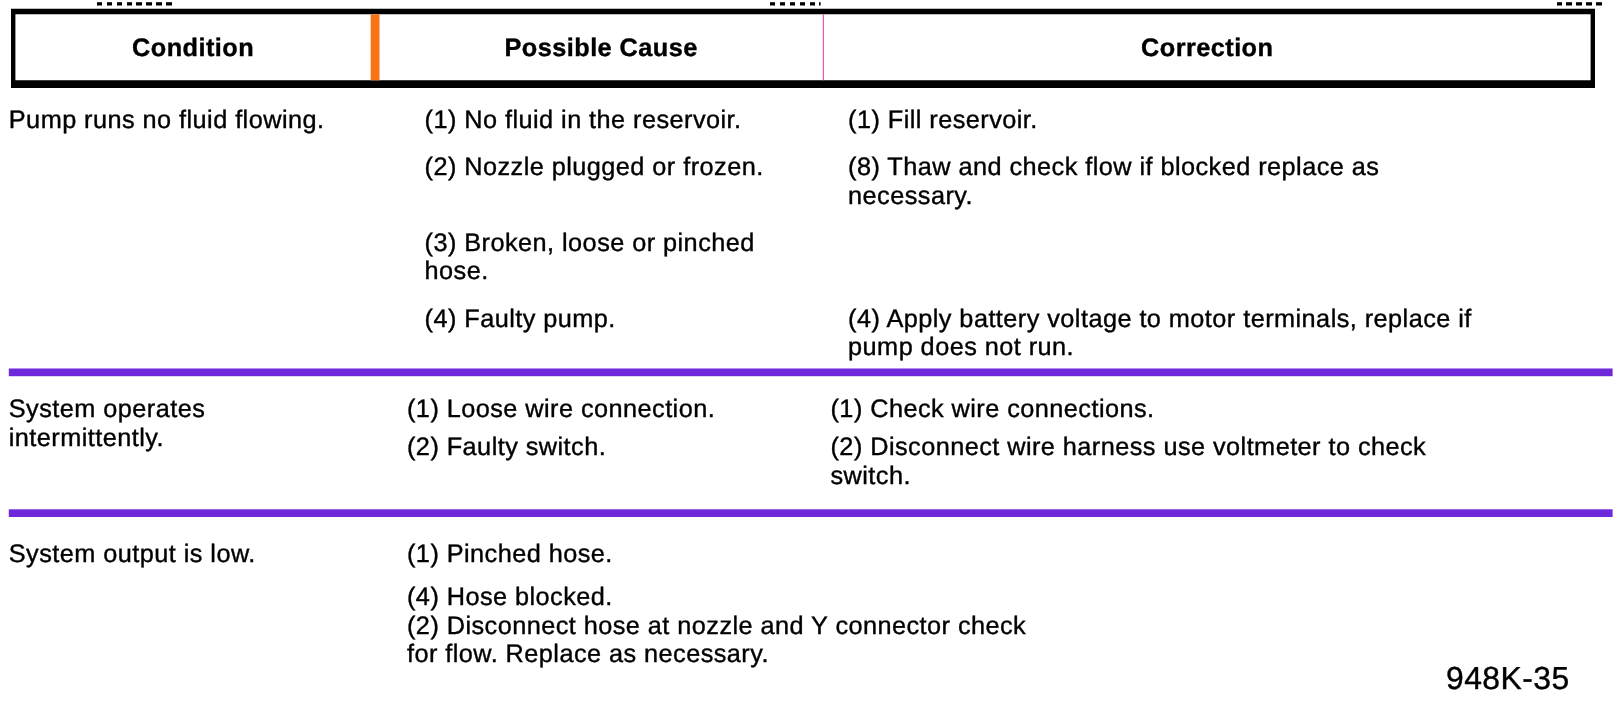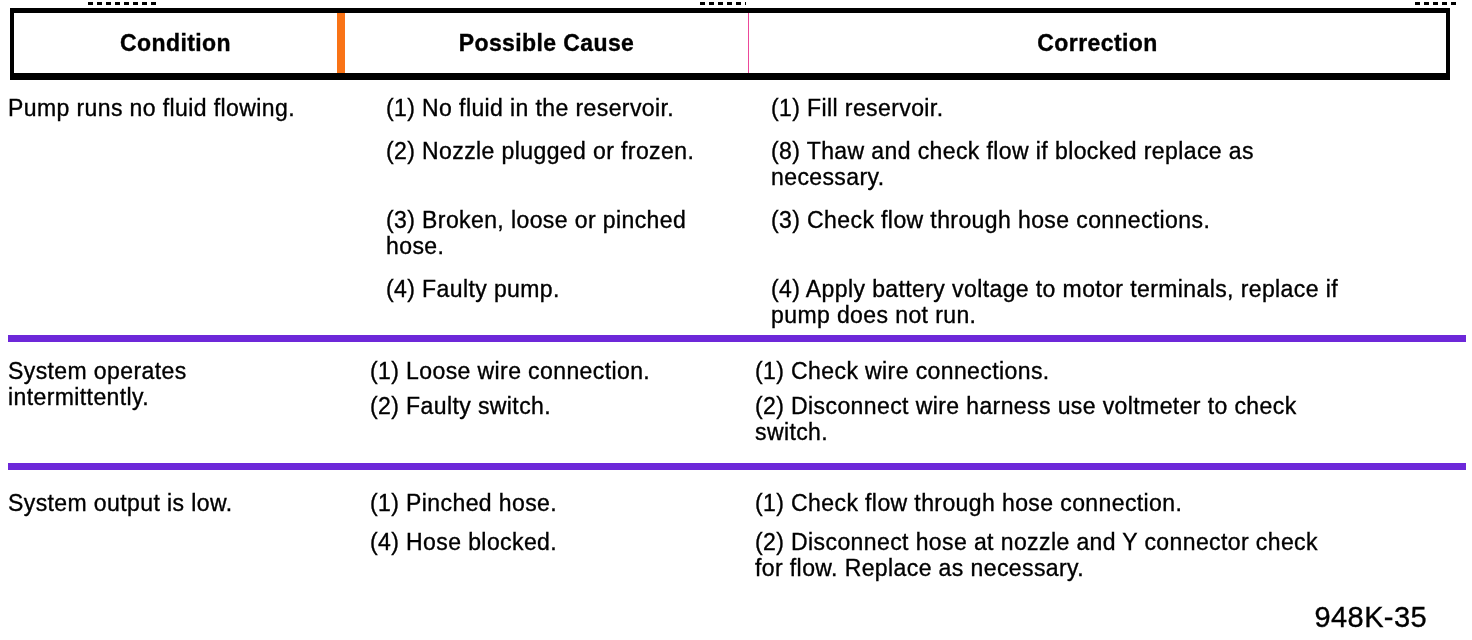--- a/index.html
+++ b/index.html
@@ -78,21 +78,21 @@
     width: 362px;
     flex: none;
     box-sizing: border-box;
     padding-right: 16px;
   }
   .items { flex: 1; }
   .item { display: flex; }
   .item:last-child { margin-bottom: 0 !important; }
   .section:nth-child(1) .item { margin-bottom: 17px; }
   .section:nth-child(2) .item { margin-bottom: 9px; }
-  .section:nth-child(3) .item { margin-bottom: 13px; }
+  .section:nth-child(3) .item { margin-bottom: 13px; flex-direction: column; }
   .cause {
     width: 385px;
     flex: none;
     box-sizing: border-box;
     padding-right: 14px;
   }
   .corr { flex: 1; }
   
   .figcode {
     position: absolute;
@@ -126,21 +126,20 @@
             <div class="corr">(1) Fill reservoir.</div>
           </div>
           <div class="item">
             <div class="cause">(2) Nozzle plugged or frozen.</div>
             <div class="corr">(8) Thaw and check flow if blocked replace as
 necessary.</div>
           </div>
           <div class="item">
             <div class="cause">(3) Broken, loose or pinched
 hose.</div>
-            <div class="corr">(3) Check flow through hose connections.</div>
           </div>
           <div class="item">
             <div class="cause">(4) Faulty pump.</div>
             <div class="corr">(4) Apply battery voltage to motor terminals, replace if
 pump does not run.</div>
           </div>
         </div>
       </div>
       <div class="section">
         <div class="cond">System operates
@@ -155,21 +154,20 @@
             <div class="corr">(2) Disconnect wire harness use voltmeter to check
 switch.</div>
           </div>
         </div>
       </div>
       <div class="section">
         <div class="cond">System output is low.</div>
         <div class="items">
           <div class="item">
             <div class="cause">(1) Pinched hose.</div>
-            <div class="corr">(1) Check flow through hose connection.</div>
           </div>
           <div class="item">
             <div class="cause">(4) Hose blocked.</div>
             <div class="corr">(2) Disconnect hose at nozzle and Y connector check
 for flow. Replace as necessary.</div>
           </div>
         </div>
       </div>
     </div>
 

